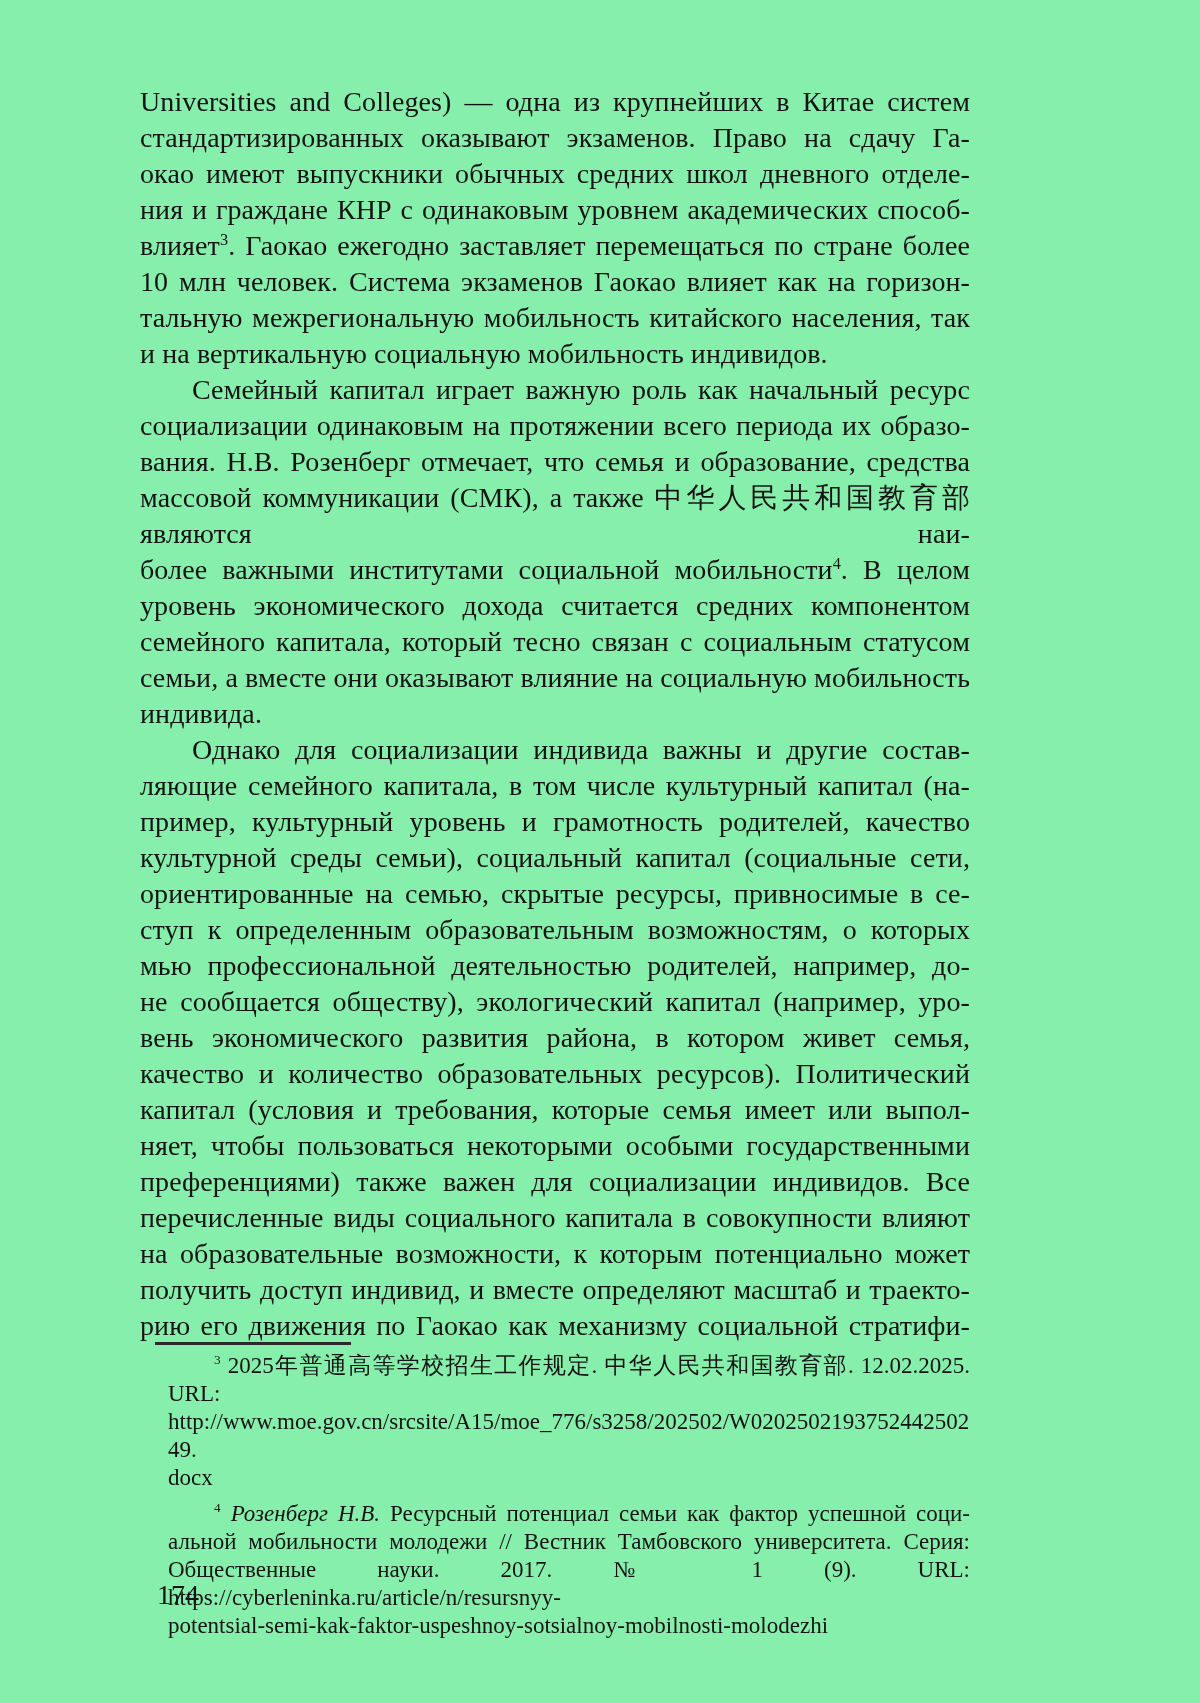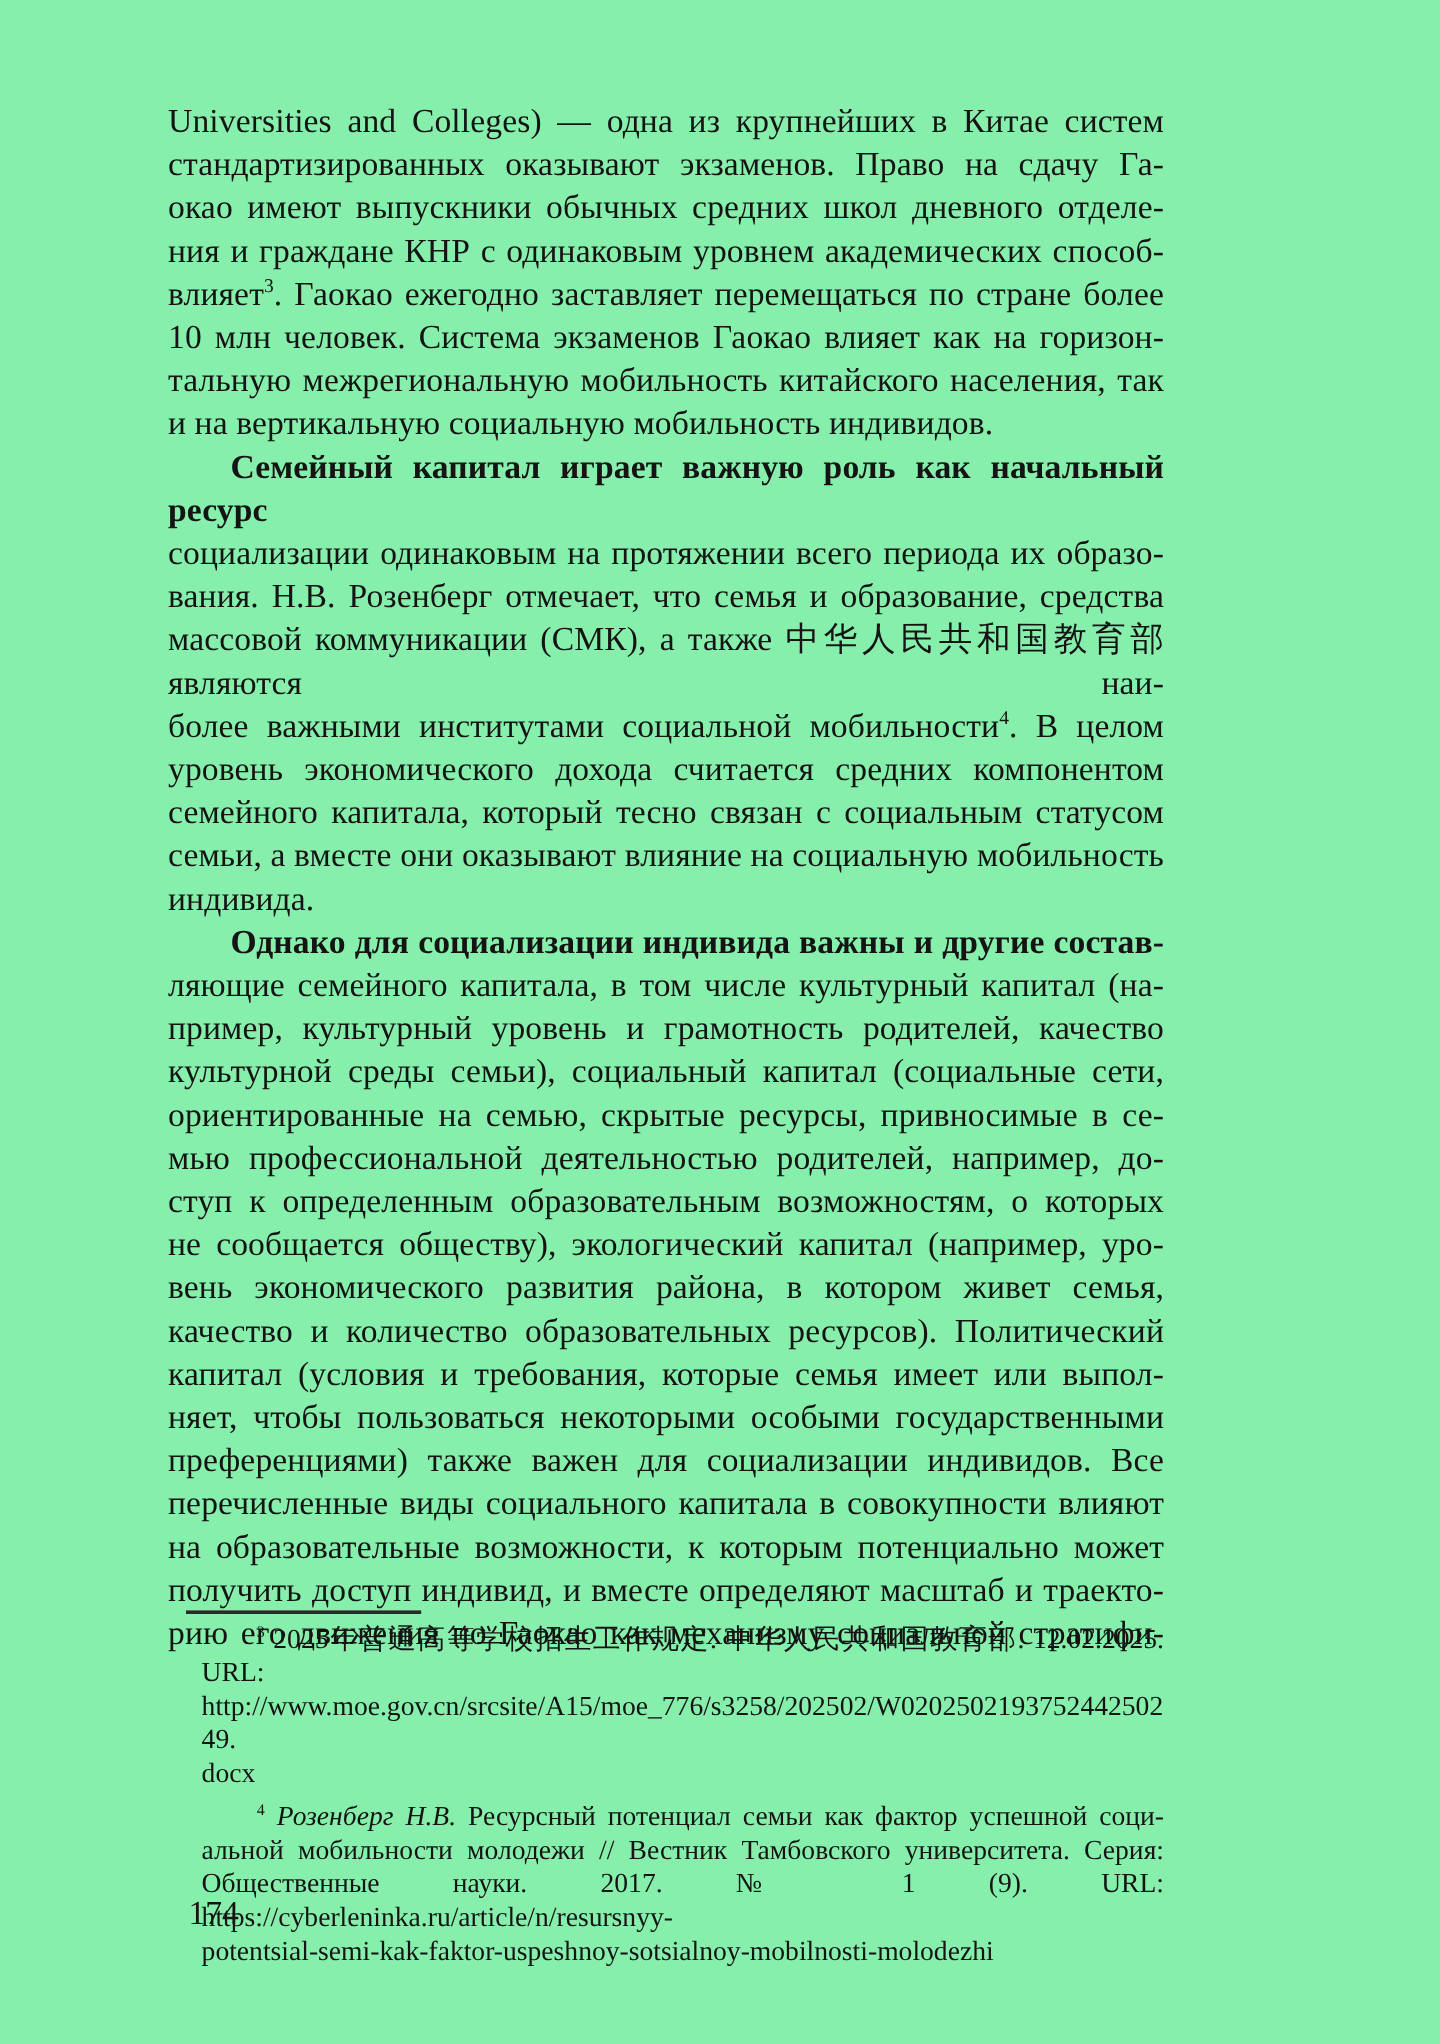--- a/index.html
+++ b/index.html
@@ -14,21 +14,21 @@
   .content { position: absolute; left: 140px; top: 84px; width: 830px; }
 
   .line {
     font-size: 28px;
     line-height: 36px;
     text-align: justify;
     text-align-last: justify;
     letter-spacing: 0.1px;
   }
   .line.left { text-align-last: left; }
-  .line.indent { text-indent: 52px; font-weight: bold; }
+  .line.indent { text-indent: 52px; }
 
   sup.fnref {
     font-size: 0.58em;
     vertical-align: super;
     line-height: 0;
   }
 
   .fn-rule {
     position: absolute;
     left: 155px; top: 1342px;
@@ -86,22 +86,22 @@
       <div class="line">семьи, а вместе они оказывают влияние на социальную мобильность</div>
       <div class="line left">индивида.</div>
     </div>
 
     <div class="paragraph">
       <div class="line indent">Однако для социализации индивида важны и другие состав-</div>
       <div class="line">ляющие семейного капитала, в том числе культурный капитал (на-</div>
       <div class="line">пример, культурный уровень и грамотность родителей, качество</div>
       <div class="line">культурной среды семьи), социальный капитал (социальные сети,</div>
       <div class="line">ориентированные на семью, скрытые ресурсы, привносимые в се-</div>
+      <div class="line">ступ к определенным образовательным возможностям, о которых</div>
       <div class="line">мью профессиональной деятельностью родителей, например, до-</div>
-      <div class="line">ступ к определенным образовательным возможностям, о которых</div>
       <div class="line">не сообщается обществу), экологический капитал (например, уро-</div>
       <div class="line">вень экономического развития района, в котором живет семья,</div>
       <div class="line">качество и количество образовательных ресурсов). Политический</div>
       <div class="line">капитал (условия и требования, которые семья имеет или выпол-</div>
       <div class="line">няет, чтобы пользоваться некоторыми особыми государственными</div>
       <div class="line">преференциями) также важен для социализации индивидов. Все</div>
       <div class="line">перечисленные виды социального капитала в совокупности влияют</div>
       <div class="line">на образовательные возможности, к которым потенциально может</div>
       <div class="line">получить доступ индивид, и вместе определяют масштаб и траекто-</div>
       <div class="line">рию его движения по Гаокао как механизму социальной стратифи-</div>

